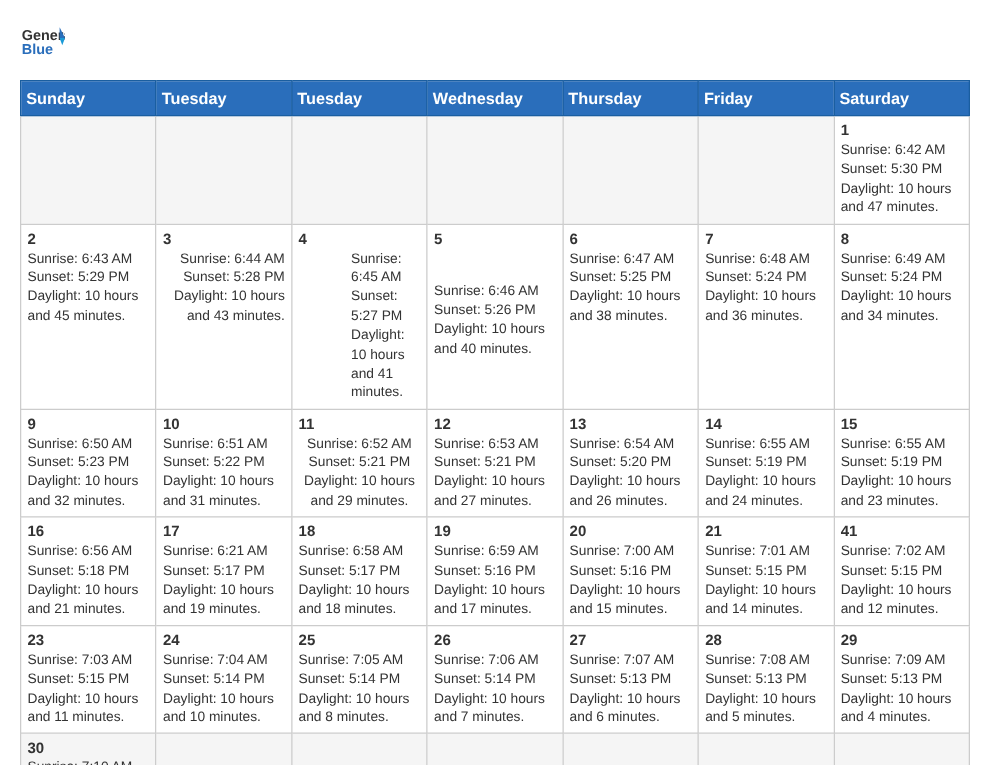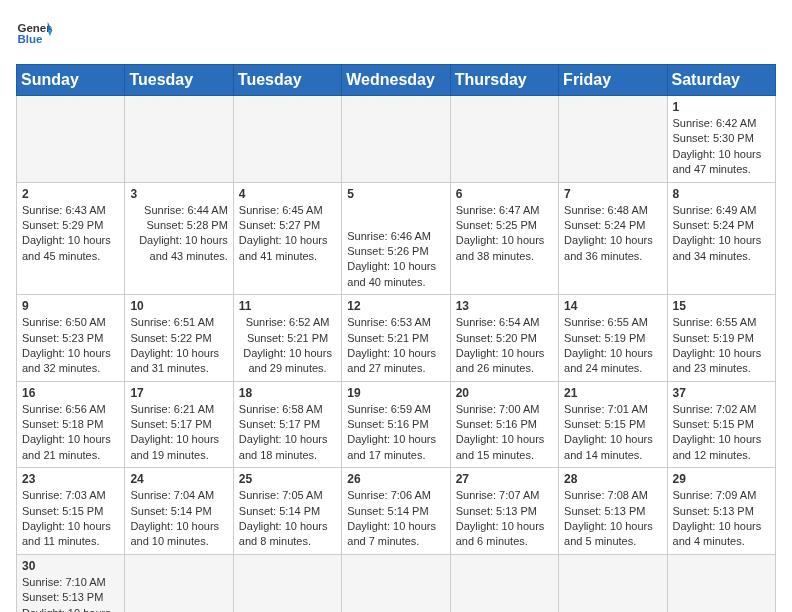--- a/index.html
+++ b/index.html
@@ -38,21 +38,21 @@
       color: #555;
     }
     table {
       width: 100%;
       border-collapse: collapse;
       table-layout: fixed;
     }
     thead tr th {
       background-color: #2a6ebb;
       color: #fff;
-      font-size: 16px;
+      font-size: 13px;
       font-weight: bold;
       padding: 6px 4px;
       text-align: left;
       border: 1px solid #1a5ea0;
     }
     tbody tr td {
       border: 1px solid #ccc;
       vertical-align: top;
       padding: 4px 5px;
       font-size: 10.5px;
@@ -138,21 +138,21 @@
         </td>
         <td>
           <span class="day-num">3</span>
           <div class="day-info" style="white-space: pre-line; text-align: right;">Sunrise: 6:44 AM
 Sunset: 5:28 PM
 Daylight: 10 hours
 and 43 minutes.</div>
         </td>
         <td>
           <span class="day-num">4</span>
-          <div class="day-info" style="white-space: pre-line;">Sunrise: 6:45 AM
+          <div class="day-info" style="white-space: pre-line; margin-left: 42px;">Sunrise: 6:45 AM
 Sunset: 5:27 PM
 Daylight: 10 hours
 and 41 minutes.</div>
         </td>
         <td>
           <span class="day-num">5</span>
           <div class="day-info" style="white-space: pre-line; margin-top: 28px;">Sunrise: 6:46 AM
 Sunset: 5:26 PM
 Daylight: 10 hours
 and 40 minutes.</div>
@@ -267,21 +267,21 @@
 and 15 minutes.</div>
         </td>
         <td>
           <span class="day-num">21</span>
           <div class="day-info" style="white-space: pre-line;">Sunrise: 7:01 AM
 Sunset: 5:15 PM
 Daylight: 10 hours
 and 14 minutes.</div>
         </td>
         <td>
-          <span class="day-num">37</span>
+          <span class="day-num">41</span>
           <div class="day-info" style="white-space: pre-line;">Sunrise: 7:02 AM
 Sunset: 5:15 PM
 Daylight: 10 hours
 and 12 minutes.</div>
         </td>
       </tr>
       <tr>
         <td>
           <span class="day-num">23</span>
           <div class="day-info" style="white-space: pre-line;">Sunrise: 7:03 AM

